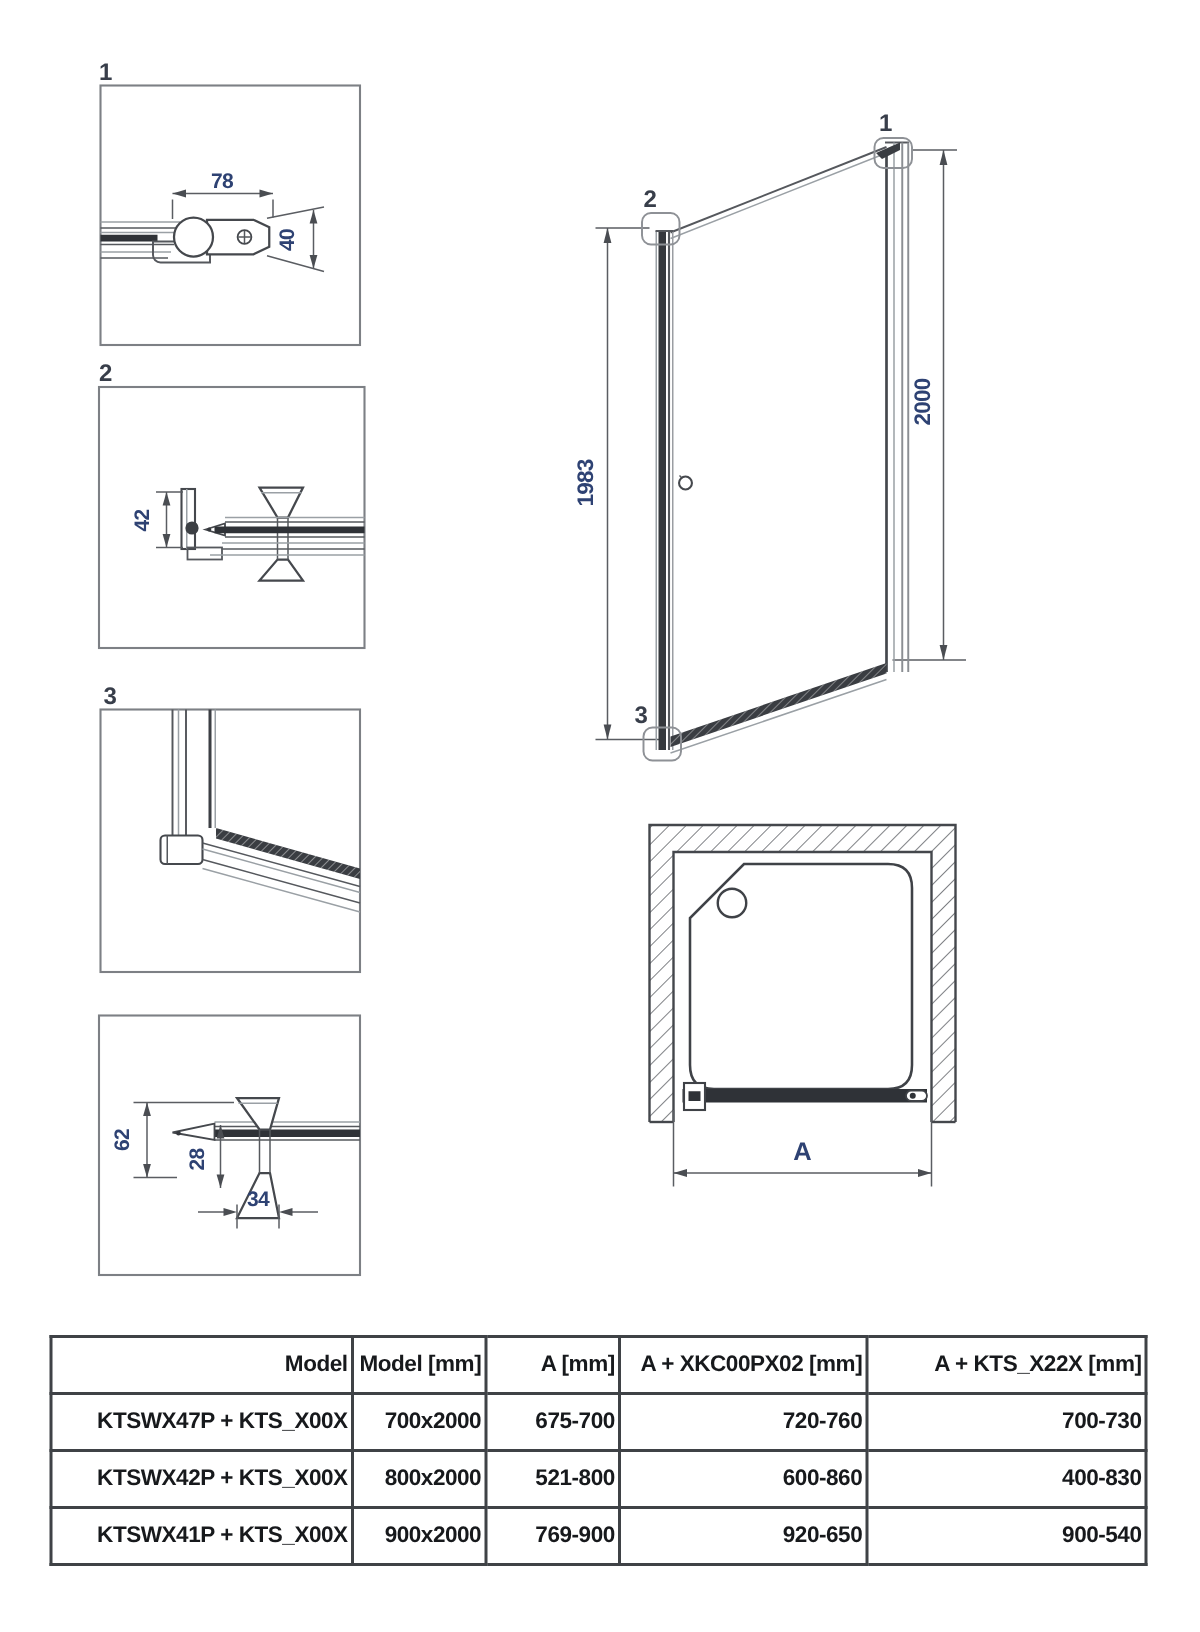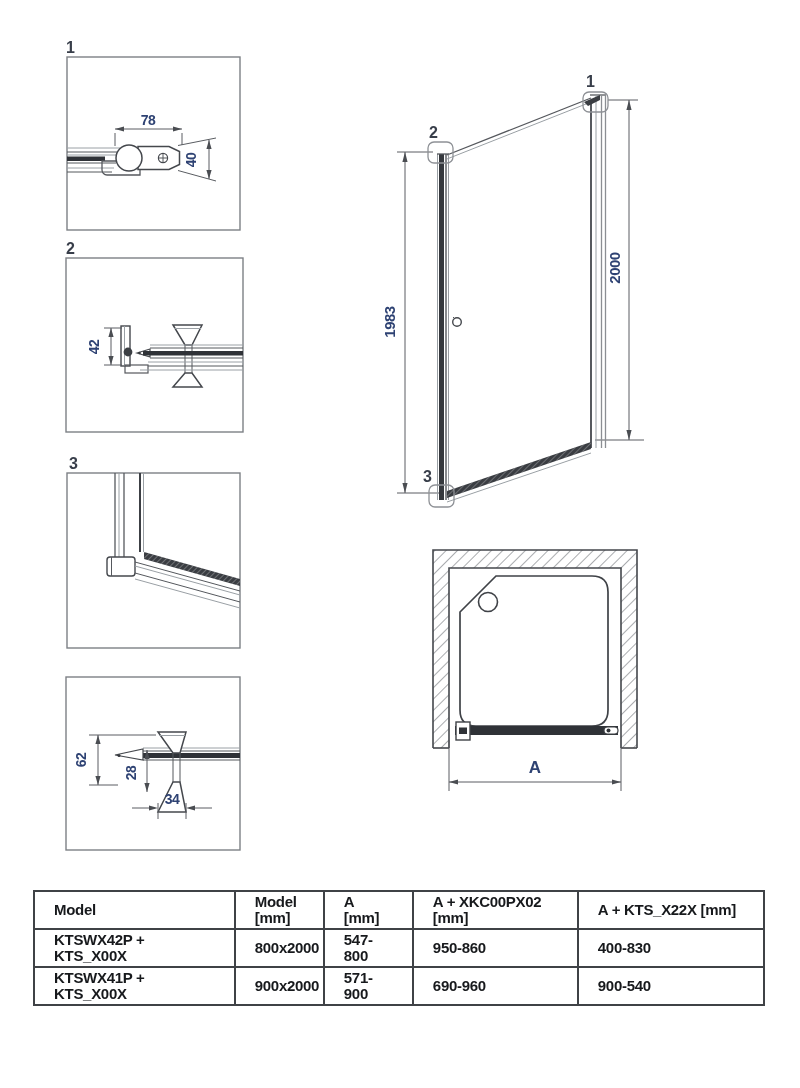--- a/index.html
+++ b/index.html
@@ -15,22 +15,22 @@
   .crect{fill:none;stroke:#8e9196;stroke-width:1.3;}
   .dim{stroke:#5a5d62;stroke-width:1;fill:none;}
   .arr{fill:#4a4d52;stroke:none;}
   .dkf{fill:#2f3237;stroke:none;}
   .wht{fill:#ffffff;stroke:#45484d;stroke-width:1.5;}
   .dimtxt{font:700 14px "Liberation Sans",sans-serif;fill:#2e4273;letter-spacing:-0.5px;}
   .dimtxtlg{font:700 15px "Liberation Sans",sans-serif;fill:#2e4273;letter-spacing:-0.5px;}
   .callout{font:700 16px "Liberation Sans",sans-serif;fill:#383e4a;letter-spacing:-0.5px;}
   
   .spec-table{position:absolute;left:33px;top:890px;width:732px;border-collapse:collapse;table-layout:fixed;}
-  .spec-table th,.spec-table td{border:2px solid #3f4246;text-align:left;vertical-align:middle;
-      font:700 15px/1.1 "Liberation Sans",sans-serif;letter-spacing:-0.3px;color:#17191c;height:36px;padding:0 19px;}
+  .spec-table th,.spec-table td{border:2px solid #3f4246;text-align:right;vertical-align:middle;
+      font:700 15px/1.1 "Liberation Sans",sans-serif;letter-spacing:-0.3px;color:#17191c;height:36px;padding:0 2px;}
   .spec-table th{font-weight:700;}
   .c-model{width:27.5%;} .c-size{width:12.2%;} .c-a{width:12.2%;} .c-xkc{width:22.6%;} .c-kts{width:25.5%;}
 </style>
 </head>
 <body>
 
 <svg class="abs" style="left:58px;top:38px;" width="192" height="198" viewBox="0 0 192 198">
   <text class="callout" x="8" y="15">1</text>
   <rect class="box" x="9" y="19" width="173" height="173"></rect>
   <g>
@@ -294,27 +294,34 @@
     <tr style="height:38px;">
       <th>Model</th>
       <th>Model [mm]</th>
       <th>A [mm]</th>
       <th>A + XKC00PX02 [mm]</th>
       <th>A + KTS_X22X [mm]</th>
     </tr>
   </thead>
   <tbody>
     <tr>
+      <td>KTSWX47P + KTS_X00X</td>
+      <td>700x2000</td>
+      <td>675-700</td>
+      <td>720-760</td>
+      <td>700-730</td>
+    </tr>
+    <tr>
       <td>KTSWX42P + KTS_X00X</td>
       <td>800x2000</td>
-      <td>547-800</td>
-      <td>950-860</td>
+      <td>521-800</td>
+      <td>600-860</td>
       <td>400-830</td>
     </tr>
     <tr>
       <td>KTSWX41P + KTS_X00X</td>
       <td>900x2000</td>
-      <td>571-900</td>
-      <td>690-960</td>
+      <td>769-900</td>
+      <td>920-650</td>
       <td>900-540</td>
     </tr>
   </tbody>
 </table>
 
 </body></html>

